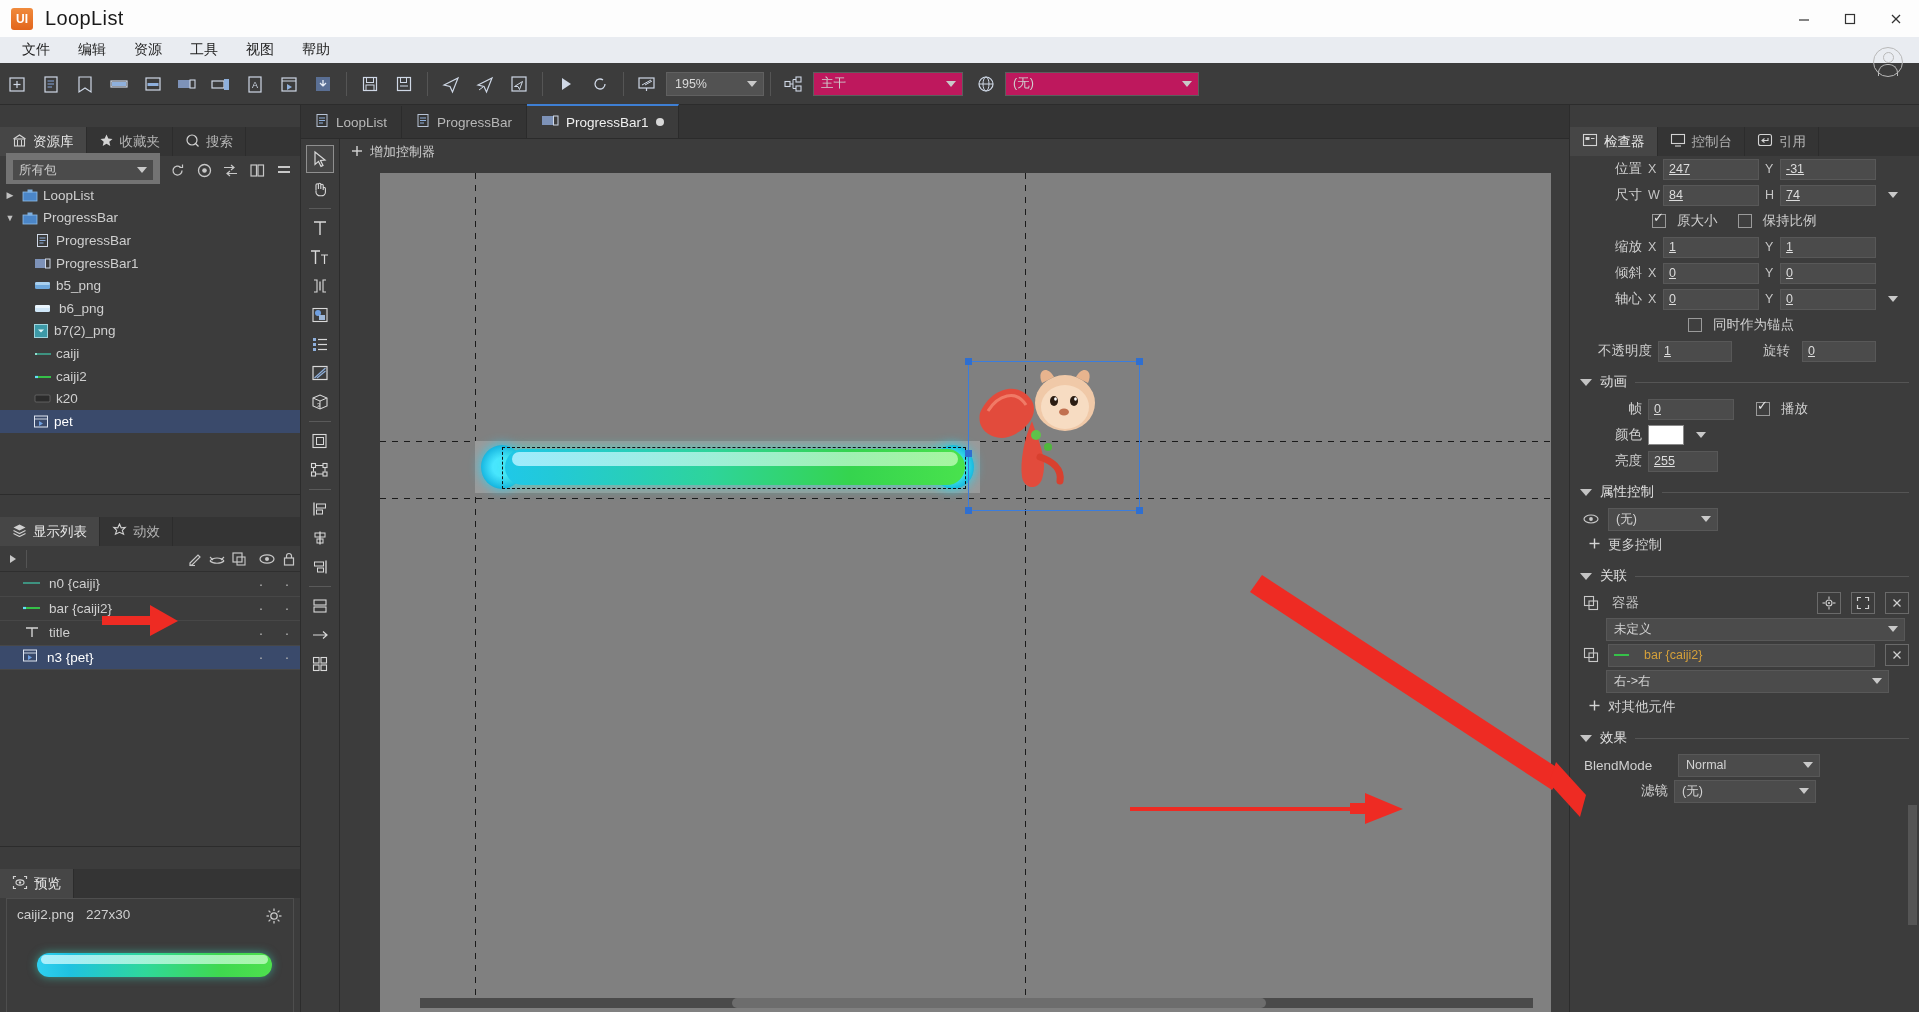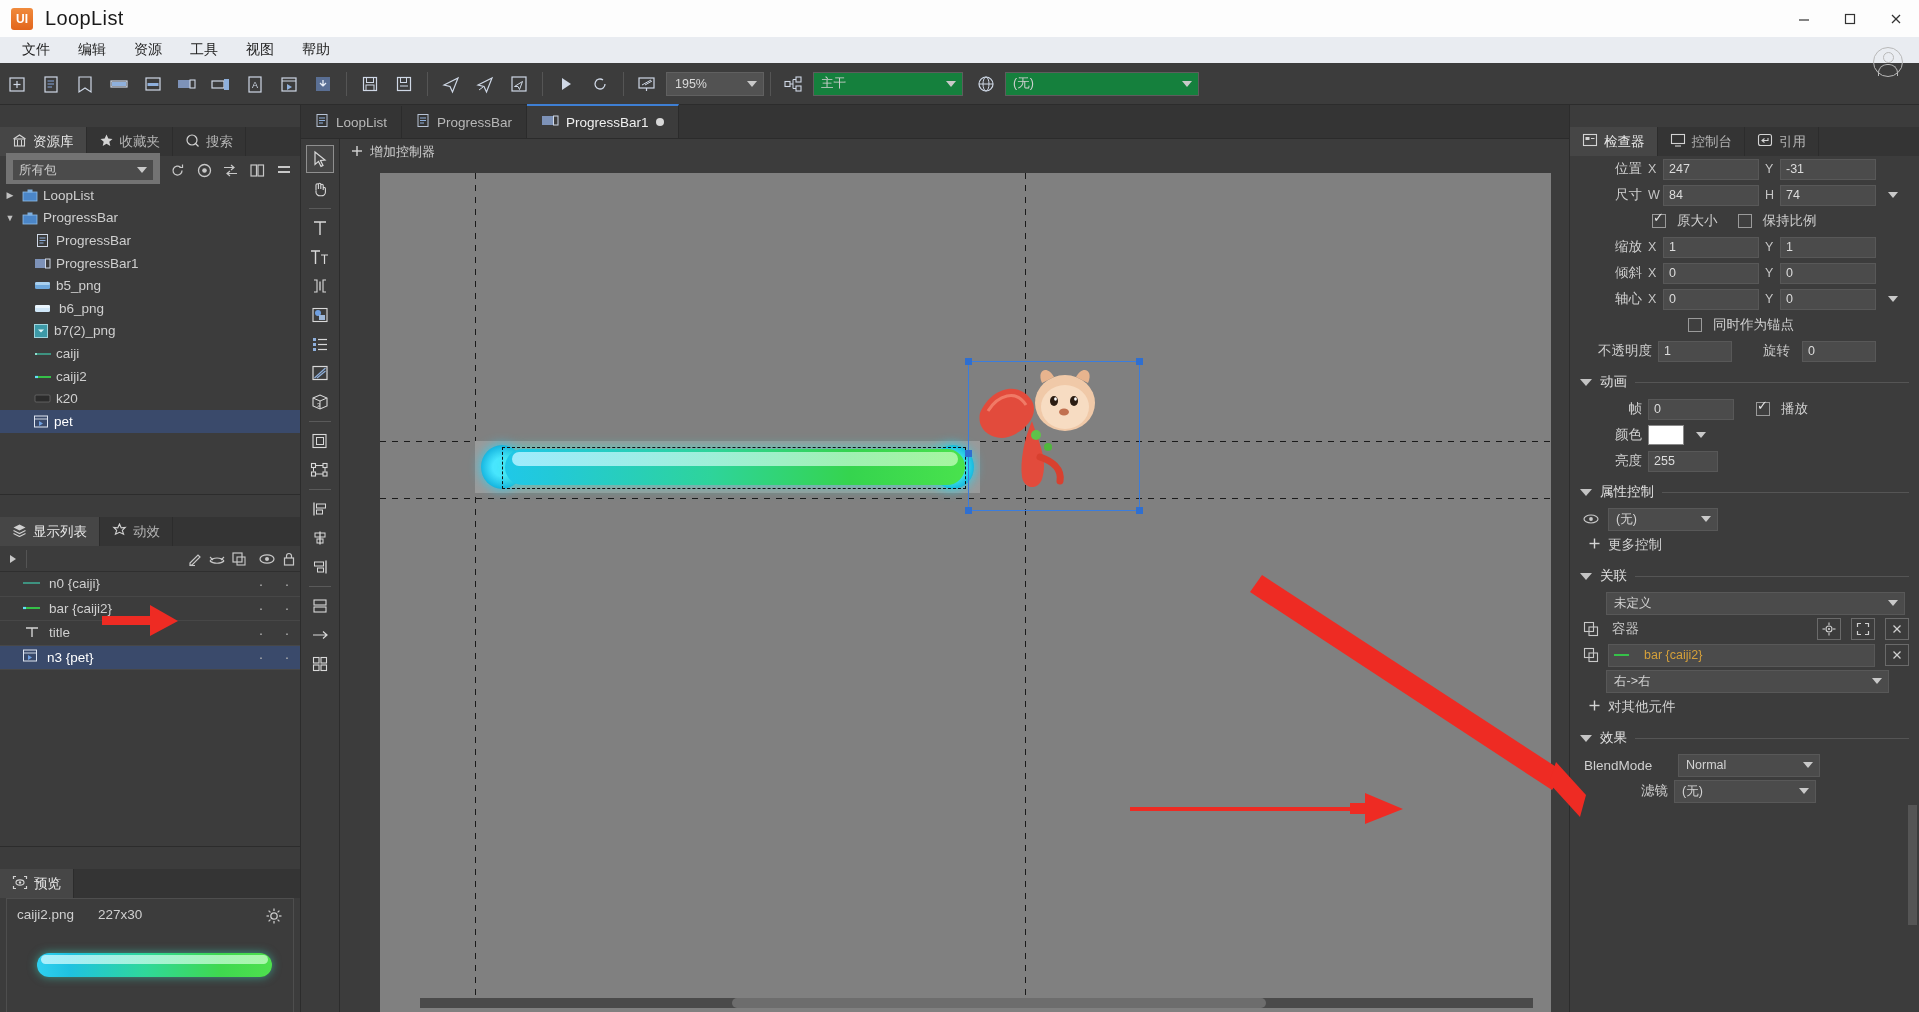--- a/index.html
+++ b/index.html
@@ -27,21 +27,21 @@
            border-bottom:1px solid #2c2c2c;}
   .tb-icon{width:30px;height:26px;margin:0 2px;display:flex;align-items:center;justify-content:center;}
   .tb-icon svg{display:block;}
   .tb-sep{width:1px;height:24px;background:#555;margin:0 6px;}
   .zoombox{display:flex;align-items:center;background:#525252;height:22px;
            border:1px solid #606060;margin-left:2px;}
   .zoombox .val{font-size:12.5px;color:#d9d9d9;padding:0 8px;width:58px;}
   .caret{width:0;height:0;border-left:5px solid transparent;border-right:5px solid transparent;
          border-top:6px solid #c9c9c9;}
   .caretbtn{width:22px;height:22px;display:flex;align-items:center;justify-content:center;}
-  .combo{display:flex;align-items:center;background:#15803d;height:22px;border:1px solid #5d5d5d;}
+  .combo{display:flex;align-items:center;background:#be185d;height:22px;border:1px solid #5d5d5d;}
   .combo .val{font-size:12.5px;color:#d0d0d0;padding:0 7px;flex:1;white-space:nowrap;overflow:hidden;}
   .avatar{position:absolute;right:16px;top:47px;width:28px;height:28px;border-radius:50%;
           border:1.6px solid #b9b9b9;}
   .avatar:before{content:"";position:absolute;left:8.5px;top:4px;width:9px;height:9px;
           border-radius:50%;border:1.6px solid #b9b9b9;}
   .avatar:after{content:"";position:absolute;left:3.5px;top:16px;width:18px;height:11px;
           border-radius:9px 9px 0 0;border:1.6px solid #b9b9b9;border-bottom:none;}
 
   
   .bodyrow{display:flex;height:935px;}
@@ -76,21 +76,21 @@
   .dlrow{height:23.5px;display:flex;align-items:center;font-size:13.5px;color:#cfcfcf;
          border-bottom:1px solid #474747;position:relative;}
   .dlrow.sel{background:#3a4a6b;color:#fff;}
   .dlrow .nm{padding-left:22px;display:flex;align-items:center;gap:7px;flex:1;}
   .dot{width:26px;text-align:center;font-size:15px;color:#b0b0b0;line-height:10px;}
 
   
   .prevpanel{flex:1;display:flex;flex-direction:column;background:#3c3c3c;}
   .prevbody{flex:1;margin:0 6px 6px 6px;background:#3c3c3c;border:1px solid #4e4e4e;
             position:relative;}
-  .prevhead{display:flex;align-items:center;padding:8px 10px 0 10px;font-size:13.5px;color:#cfcfcf;gap:24px;}
+  .prevhead{display:flex;align-items:center;padding:8px 10px 0 10px;font-size:13.5px;color:#cfcfcf;gap:12px;}
   .gear{position:absolute;right:10px;top:8px;width:18px;height:18px;}
   .prevart{position:absolute;left:30px;top:54px;width:235px;height:24px;border-radius:12px;
            background:linear-gradient(90deg,#2fd0f0 0%,#1fc2e0 14%,#2fd89a 46%,#3fd84f 78%,#4ee04e 100%);
            box-shadow:0 0 10px rgba(60,230,200,.55);}
   .prevart:after{content:"";position:absolute;left:4px;top:2px;right:4px;height:9px;border-radius:6px;
            background:linear-gradient(90deg,rgba(190,245,255,.85),rgba(200,255,200,.75));}
 
   
   .center{flex:1;display:flex;flex-direction:column;background:#3c3c3c;min-width:0;}
   .doctabs{height:33px;background:#343434;display:flex;align-items:flex-end;
@@ -129,21 +129,21 @@
 
   
   .rightcol{width:349px;background:#3c3c3c;border-left:1px solid #2c2c2c;
             display:flex;flex-direction:column;position:relative;}
   .insp{padding:0 10px;font-size:13px;}
   .frow{display:flex;align-items:center;height:26px;gap:6px;}
   .flabel{width:62px;text-align:right;color:#cfcfcf;font-size:13.5px;flex:0 0 62px;}
   .fpair{display:flex;align-items:center;gap:5px;}
   .axis{color:#c5c5c5;font-size:12.5px;width:10px;}
   .inp{background:#4b4b4b;border:1px solid #585858;height:19px;line-height:19px;
-       color:#dcdcdc;font-size:12.5px;padding:0 5px;width:84px;}
+       color:#dcdcdc;font-size:12.5px;padding:0 5px;width:84px;text-decoration:underline;}
   .chk{width:12px;height:12px;border:1px solid #9a9a9a;background:#3f3f3f;display:inline-block;
        position:relative;flex:0 0 12px;}
   .chk.on:after{content:"✓";position:absolute;left:0px;top:-5px;font-size:13px;color:#e6e6e6;}
   .cklabel{font-size:13.5px;color:#cfcfcf;margin-left:5px;margin-right:14px;}
   .sect{display:flex;align-items:center;gap:8px;height:28px;margin-top:4px;}
   .tri{width:0;height:0;border-left:6px solid transparent;border-right:6px solid transparent;
        border-top:7px solid #c4c4c4;}
   .sect .t{font-size:13.5px;color:#e0e0e0;}
   .sect .ln{flex:1;height:1px;background:#555;}
   .selbox2{background:#4b4b4b;border:1px solid #585858;height:21px;display:flex;align-items:center;}
@@ -1043,28 +1043,20 @@
                 <line x1="1.5" y1="6.5" x2="11.5" y2="6.5" stroke="#d4d4d4" stroke-width="1.4"></line>
               </svg></span>
           <span>更多控制</span>
         </div>
 
         <div class="sect">
           <div class="tri"></div>
           <div class="t">关联</div>
           <div class="ln"></div>
         </div>
-        <div class="frow" style="padding-left:26px;">
-          <div class="selbox2" style="flex:1;margin-right:4px;">
-            <div class="v">未定义</div>
-            <div class="caretbtn">
-                <div class="caret"></div>
-              </div>
-          </div>
-        </div>
         <div class="frow">
           <span class="mini">
             <svg width="16" height="16">
                 <rect x="1.5" y="1.5" width="9" height="9" fill="none" stroke="#c8c8c8" stroke-width="1.1"></rect>
                 <rect x="6" y="6" width="8.5" height="8.5" fill="none" stroke="#c8c8c8" stroke-width="1.1"></rect>
               </svg>
             </span>
           <div style="flex:1;font-size:13.5px;padding-left:4px;">容器</div>
           <div class="sqbtn">
             <svg width="14" height="14">
@@ -1081,20 +1073,28 @@
                 <path d="M1.5 5V1.5H5M9 1.5h3.5V5M12.5 9v3.5H9M5 12.5H1.5V9" fill="none" stroke="#d0d0d0" stroke-width="1.2"></path>
               </svg>
             </div>
           <div class="sqbtn" style="margin-left:4px;">
             <svg width="14" height="14">
                 <line x1="3.5" y1="3.5" x2="10.5" y2="10.5" stroke="#d0d0d0" stroke-width="1.3"></line>
                 <line x1="10.5" y1="3.5" x2="3.5" y2="10.5" stroke="#d0d0d0" stroke-width="1.3"></line>
               </svg>
             </div>
         </div>
+        <div class="frow" style="padding-left:26px;">
+          <div class="selbox2" style="flex:1;margin-right:4px;">
+            <div class="v">未定义</div>
+            <div class="caretbtn">
+                <div class="caret"></div>
+              </div>
+          </div>
+        </div>
         <div class="frow">
           <span class="mini">
             <svg width="16" height="16">
                 <rect x="1.5" y="1.5" width="9" height="9" fill="none" stroke="#c8c8c8" stroke-width="1.1"></rect>
                 <rect x="6" y="6" width="8.5" height="8.5" fill="none" stroke="#c8c8c8" stroke-width="1.1"></rect>
               </svg>
             </span>
           <div class="selbox2" style="flex:1;margin-right:4px;gap:6px;padding-left:4px;">
             <span><svg width="18" height="10">
                   <line x1="1" y1="5" x2="16" y2="5" stroke="#35d04a" stroke-width="1.8"></line>

